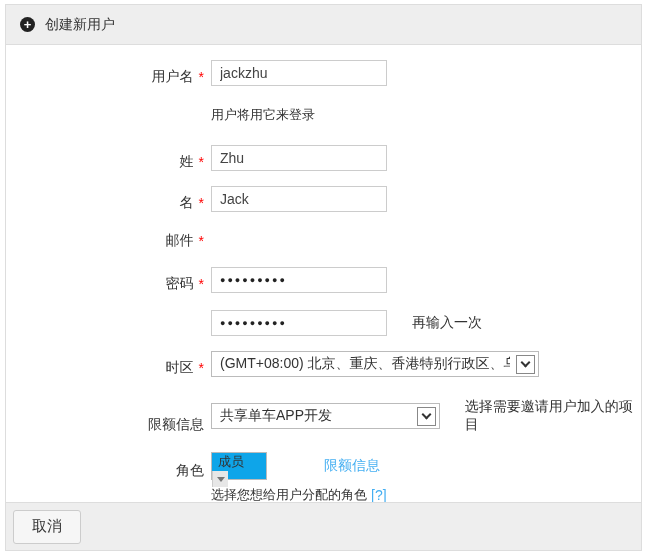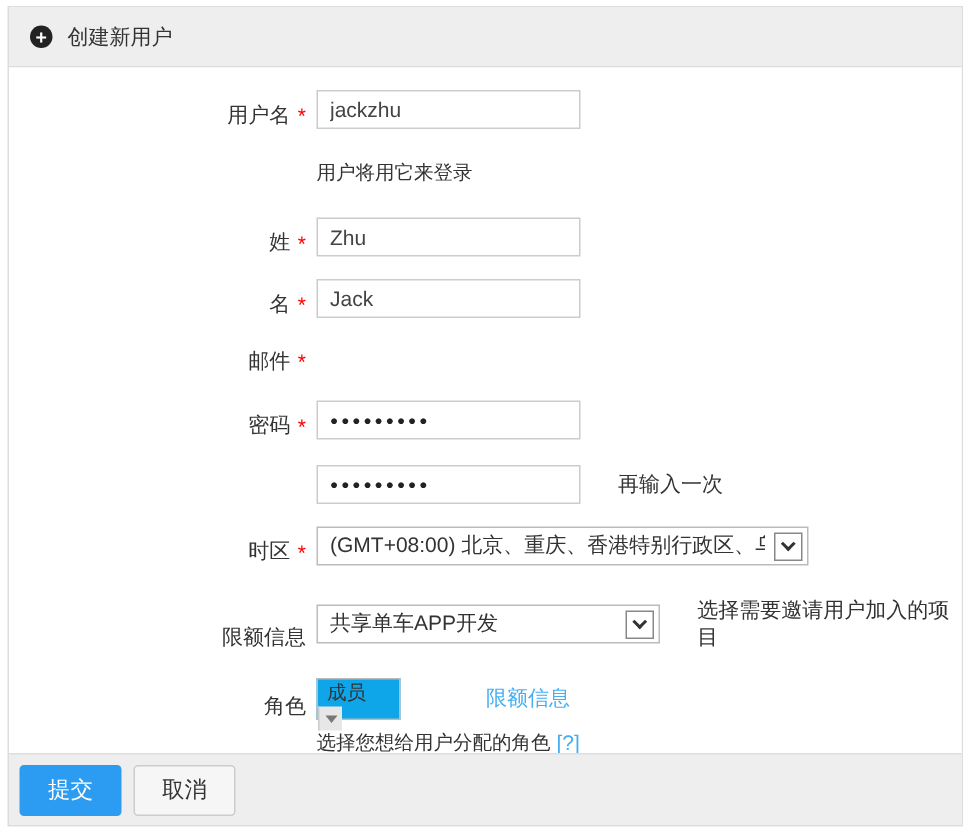--- a/index.html
+++ b/index.html
@@ -239,17 +239,16 @@
       <div class="label-col"></div>
       <div class="field-col">
         <span class="help-text">选择您想给用户分配的角色</span>
         <a class="link help-badge">[?]</a>
       </div>
     </div>
 
   </div>
 
   <div class="panel-footer">
-    <button class="btn btn-primary">提交</button>
     <button class="btn btn-default">取消</button>
   </div>
 
 </div>
 
 </body></html>

